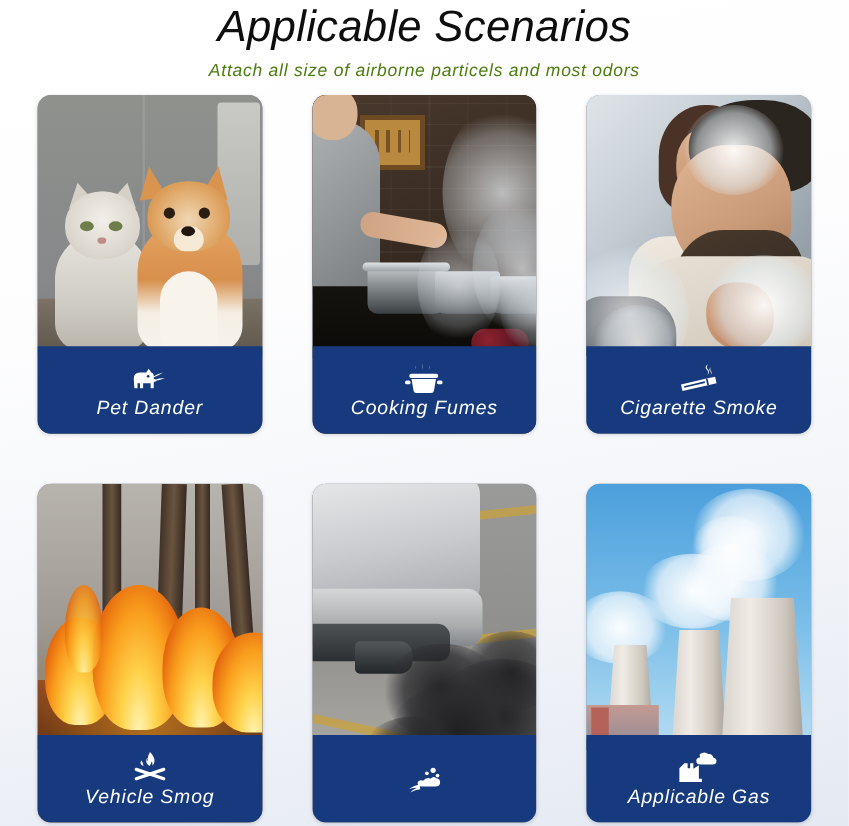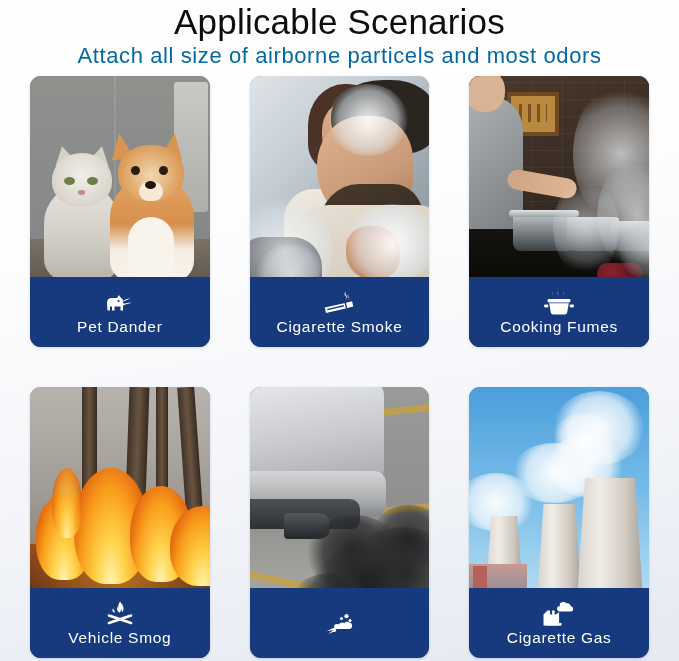--- a/index.html
+++ b/index.html
@@ -13,38 +13,39 @@
   body {
     font-family: "Liberation Sans", sans-serif;
     background: linear-gradient(170deg, #ffffff 0%, #fdfdfe 35%, #f2f4f8 70%, #e4e9f2 100%);
   }
 
   .page {
     position: relative;
     width: 679px;
     height: 644px;
     padding: 0 30px;
+    font-style: italic;
   }
 
   
   .header { text-align: center; }
 
   .page-title {
     font-size: 35px;
     font-weight: normal;
     letter-spacing: 0.2px;
     color: #0d0d0d;
     line-height: 40px;
     padding-top: 2px;
   }
 
   .page-subtitle {
-    font-size: 22px;
+    font-size: 14px;
     font-weight: normal;
-    color: #0369a1;
+    color: #4d7c0f;
     line-height: 26px;
     letter-spacing: 0.6px;
     padding-top: 1px;
   }
 
   
   .grid {
     margin-top: 7px;
     display: grid;
     grid-template-columns: repeat(3, 1fr);
@@ -456,53 +457,20 @@
             <circle cx="15.5" cy="9" r="1.1" fill="#163a7d"></circle>
             <path fill="#ffffff" d="M19 9.5 q4-2.8 8.5-3.6 -3.6 2.4-8.3 4.2 z"></path>
             <path fill="#ffffff" d="M20 12 q4.5-1.6 9-1.6 -4.2 1.8-8.9 2.4 z"></path>
           </svg>
         </div>
         <div class="caption-label">Pet Dander</div>
       </div>
     </div>
 
     <div class="card">
-      <div class="photo smoke-bg">
-        <div class="sb-woman-hair"></div>
-        <div class="sb-woman-face"></div>
-        <div class="sb-woman-torso"></div>
-        <div class="sb-man-hair"></div>
-        <div class="sb-man-face"></div>
-        <div class="sb-beard"></div>
-        <div class="sb-man-torso"></div>
-        <div class="sb-hand"></div>
-        <div class="sb-dark"></div>
-        <div class="sb-puff p1"></div>
-        <div class="sb-puff p2"></div>
-        <div class="sb-puff p3"></div>
-        <div class="sb-puff p4"></div>
-      </div>
-      <div class="caption">
-        <div class="caption-icon">
-          <svg width="36" height="25" viewBox="0 0 36 25">
-            <path fill="#ffffff" d="M24.5 1 q-2 2 0 3.8 q2 1.8 .2 4.2 q2.6-2.2 .7-4.4 Q23.4 2.9 25.3 .6 z"></path>
-            <path fill="#ffffff" d="M27.2 3.2 q-1.5 1.5 0 2.9 q1.5 1.4 .1 3.2 q2-1.7 .5-3.3 q-1.5-1.6 -.1-3.2 z" opacity=".85"></path>
-            <g transform="rotate(-13 18 16)">
-              <rect x="4" y="13.4" width="21" height="5.4" fill="#ffffff"></rect>
-              <rect x="25" y="13.4" width="7" height="5.4" fill="#ffffff"></rect>
-              <rect x="24.4" y="13.4" width="1.4" height="5.4" fill="#163a7d"></rect>
-              <rect x="6" y="15.2" width="17" height="1.4" fill="#163a7d"></rect>
-            </g>
-          </svg>
-        </div>
-        <div class="caption-label">Cigarette Smoke</div>
-      </div>
-    </div>
-
-    <div class="card">
       <div class="photo cook-bg">
         <div class="ck-brick"></div>
         <div class="ck-frame"></div>
         <div class="ck-woman-torso"></div>
         <div class="ck-woman-head"></div>
         <div class="ck-arm"></div>
         <div class="ck-counter"></div>
         <div class="ck-pot p1"></div>
         <div class="ck-pot p2"></div>
         <div class="ck-pot p3"></div>
@@ -521,20 +489,53 @@
             <path fill="#ffffff" d="M6.2 13.2 h19.6 l-1.6 9.2 q-.3 2-2.4 2 h-11.6 q-2.1 0-2.4-2 z"></path>
             <rect x="1" y="14.4" width="4.4" height="3" rx="1.3" fill="#ffffff"></rect>
             <rect x="26.6" y="14.4" width="4.4" height="3" rx="1.3" fill="#ffffff"></rect>
           </svg>
         </div>
         <div class="caption-label">Cooking Fumes</div>
       </div>
     </div>
 
     <div class="card">
+      <div class="photo smoke-bg">
+        <div class="sb-woman-hair"></div>
+        <div class="sb-woman-face"></div>
+        <div class="sb-woman-torso"></div>
+        <div class="sb-man-hair"></div>
+        <div class="sb-man-face"></div>
+        <div class="sb-beard"></div>
+        <div class="sb-man-torso"></div>
+        <div class="sb-hand"></div>
+        <div class="sb-dark"></div>
+        <div class="sb-puff p1"></div>
+        <div class="sb-puff p2"></div>
+        <div class="sb-puff p3"></div>
+        <div class="sb-puff p4"></div>
+      </div>
+      <div class="caption">
+        <div class="caption-icon">
+          <svg width="36" height="25" viewBox="0 0 36 25">
+            <path fill="#ffffff" d="M24.5 1 q-2 2 0 3.8 q2 1.8 .2 4.2 q2.6-2.2 .7-4.4 Q23.4 2.9 25.3 .6 z"></path>
+            <path fill="#ffffff" d="M27.2 3.2 q-1.5 1.5 0 2.9 q1.5 1.4 .1 3.2 q2-1.7 .5-3.3 q-1.5-1.6 -.1-3.2 z" opacity=".85"></path>
+            <g transform="rotate(-13 18 16)">
+              <rect x="4" y="13.4" width="21" height="5.4" fill="#ffffff"></rect>
+              <rect x="25" y="13.4" width="7" height="5.4" fill="#ffffff"></rect>
+              <rect x="24.4" y="13.4" width="1.4" height="5.4" fill="#163a7d"></rect>
+              <rect x="6" y="15.2" width="17" height="1.4" fill="#163a7d"></rect>
+            </g>
+          </svg>
+        </div>
+        <div class="caption-label">Cigarette Smoke</div>
+      </div>
+    </div>
+
+    <div class="card">
       <div class="photo fire-bg">
         <div class="wf-smoke"></div>
         <div class="wf-trunk t1"></div>
         <div class="wf-trunk t2"></div>
         <div class="wf-trunk t3"></div>
         <div class="wf-trunk t4"></div>
         <div class="wf-ground"></div>
         <div class="wf-glow"></div>
         <div class="wf-flame f1"></div>
         <div class="wf-flame f2"></div>
@@ -600,18 +601,18 @@
         <div class="ig-ground"></div>
       </div>
       <div class="caption">
         <div class="caption-icon">
           <svg width="32" height="26" viewBox="0 0 32 26">
             <path fill="#ffffff" d="M17 2.2 q3.6-2.6 6.6 0 3.4-.4 4 2.8 2.6 .6 2.6 3 0 2.6-3.4 2.6 h-9.4 q-3.4 0-3.4-2.8 0-2.6 3-2.8 -.4-2 .0-2.8 z"></path>
             <path fill="#ffffff" d="M4.5 9.5 h2.6 v4 h2 v-4 h2.6 v4.4 l4.4-2.6 v13.2 h-15.6 v-11 z"></path>
             <rect x="2.5" y="22" width="16" height="2.6" fill="#ffffff"></rect>
           </svg>
         </div>
-        <div class="caption-label">Cigarette Gas</div>
+        <div class="caption-label">Applicable Gas</div>
       </div>
     </div>
 
   </div>
 </div>
 
 </body></html>

